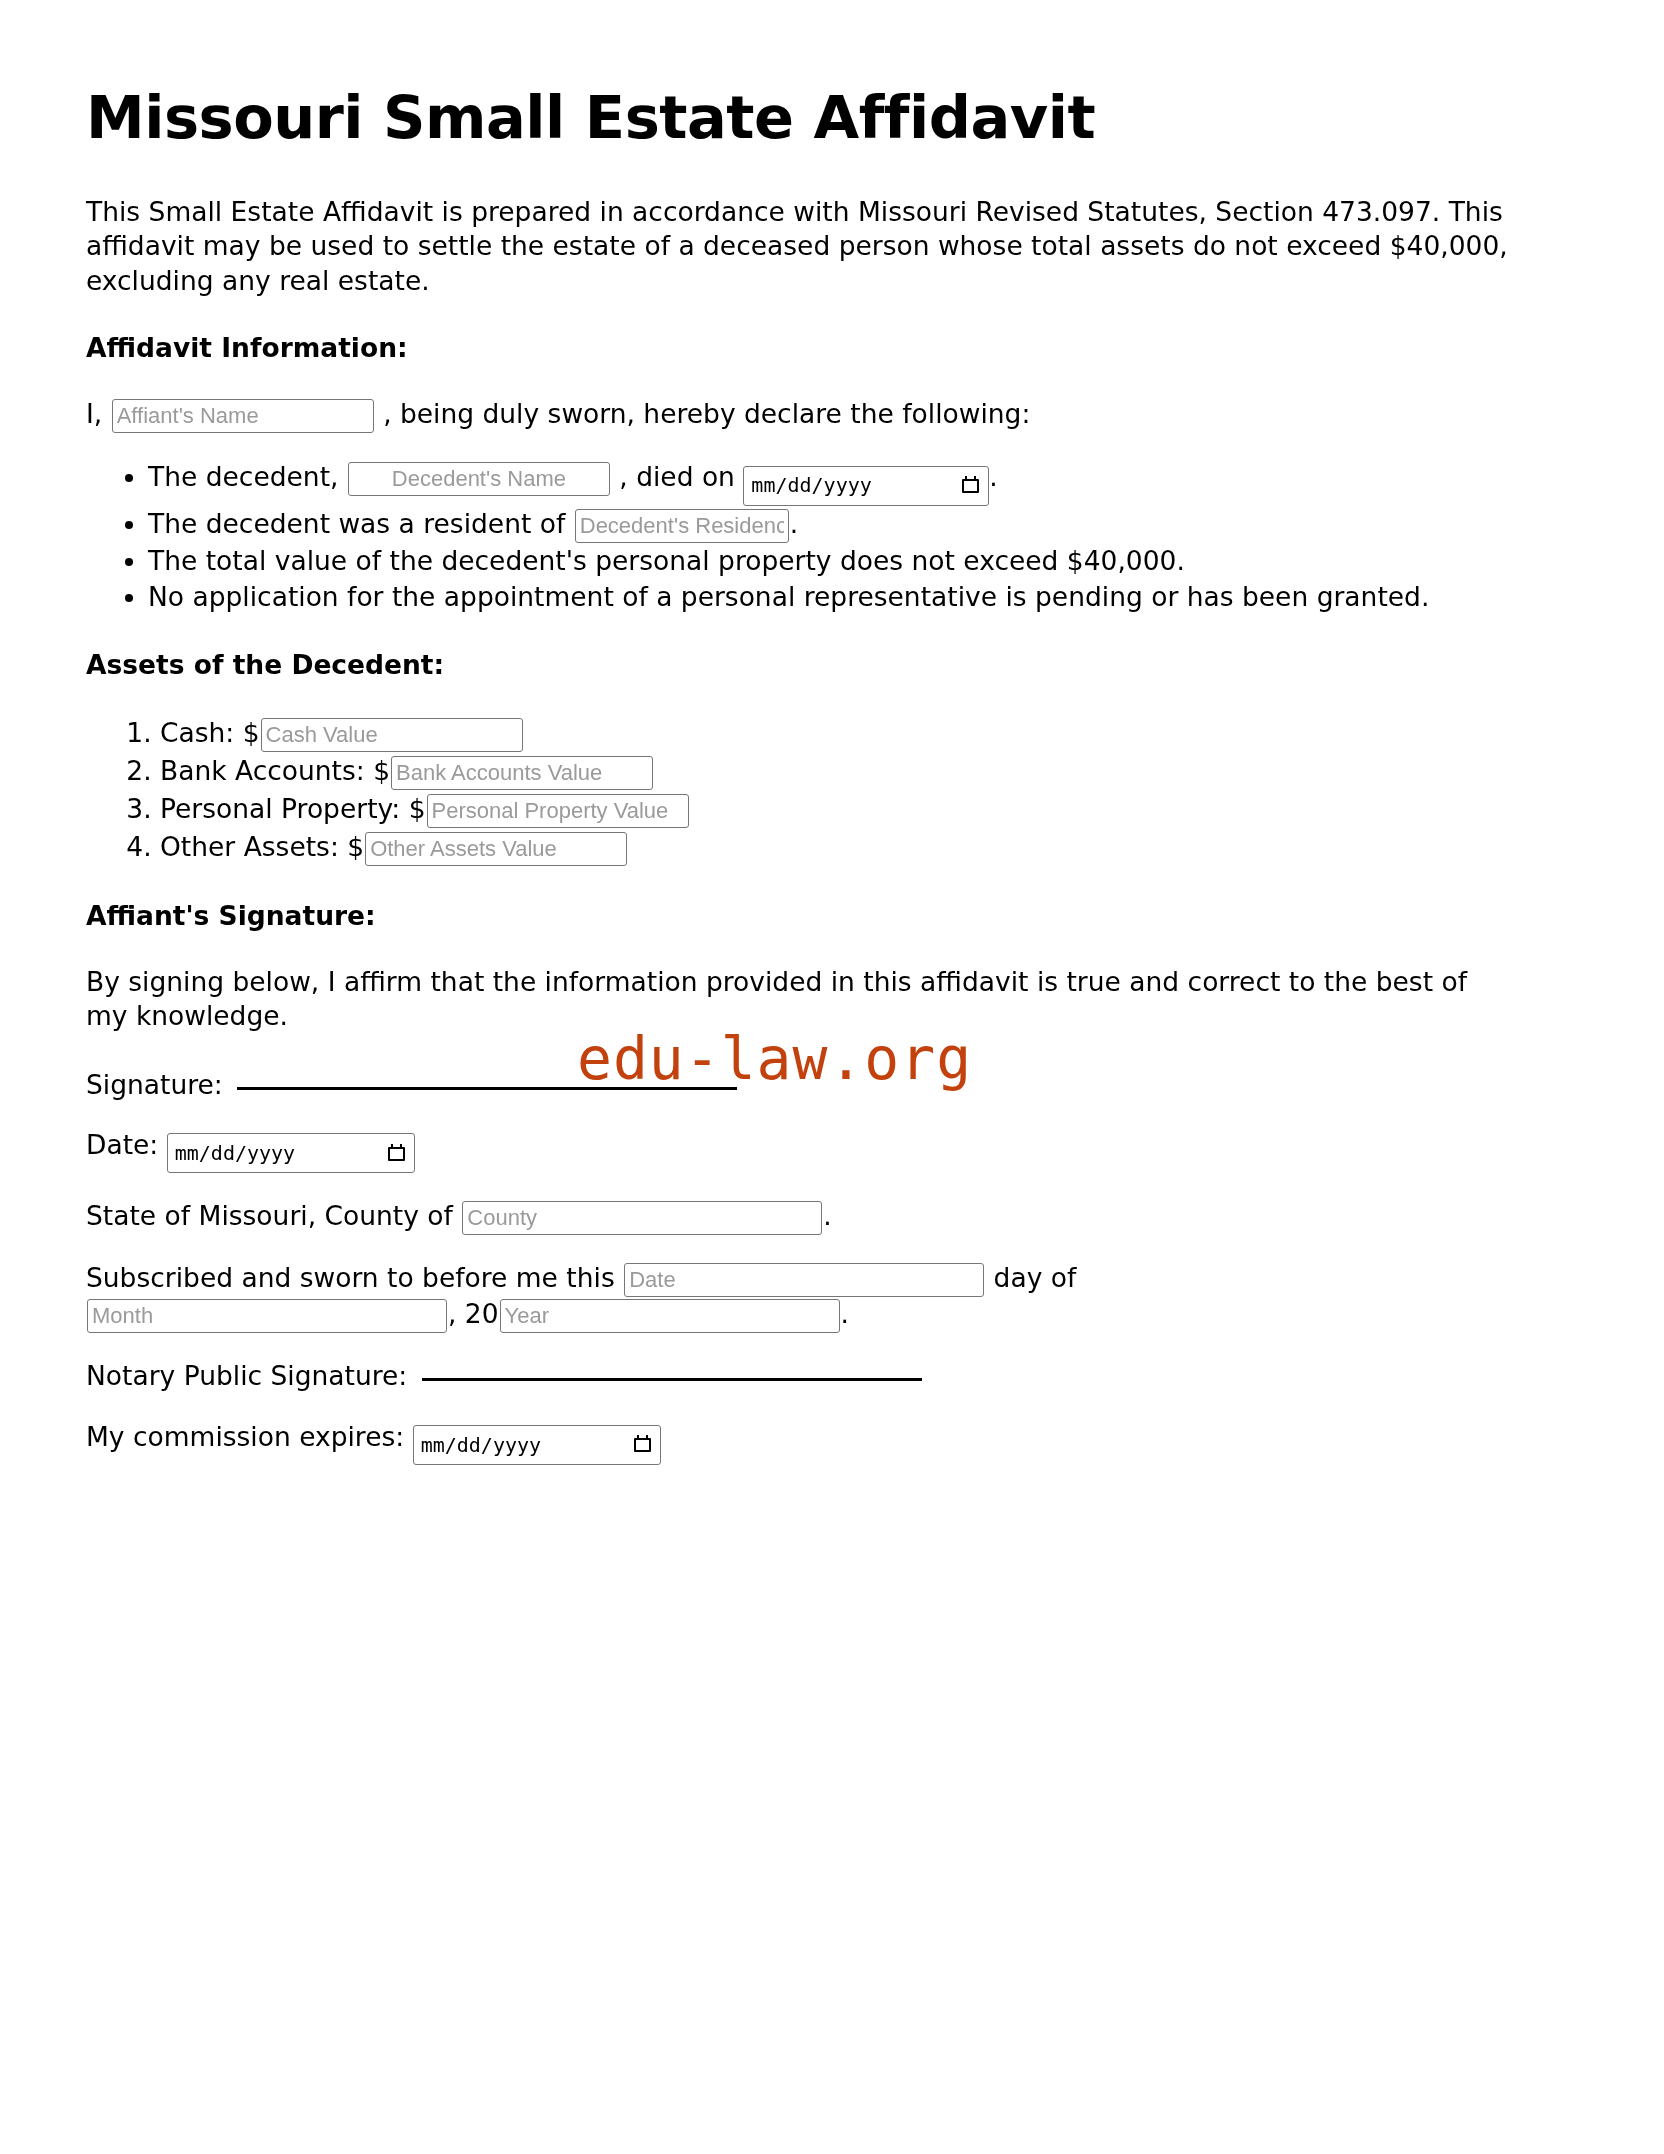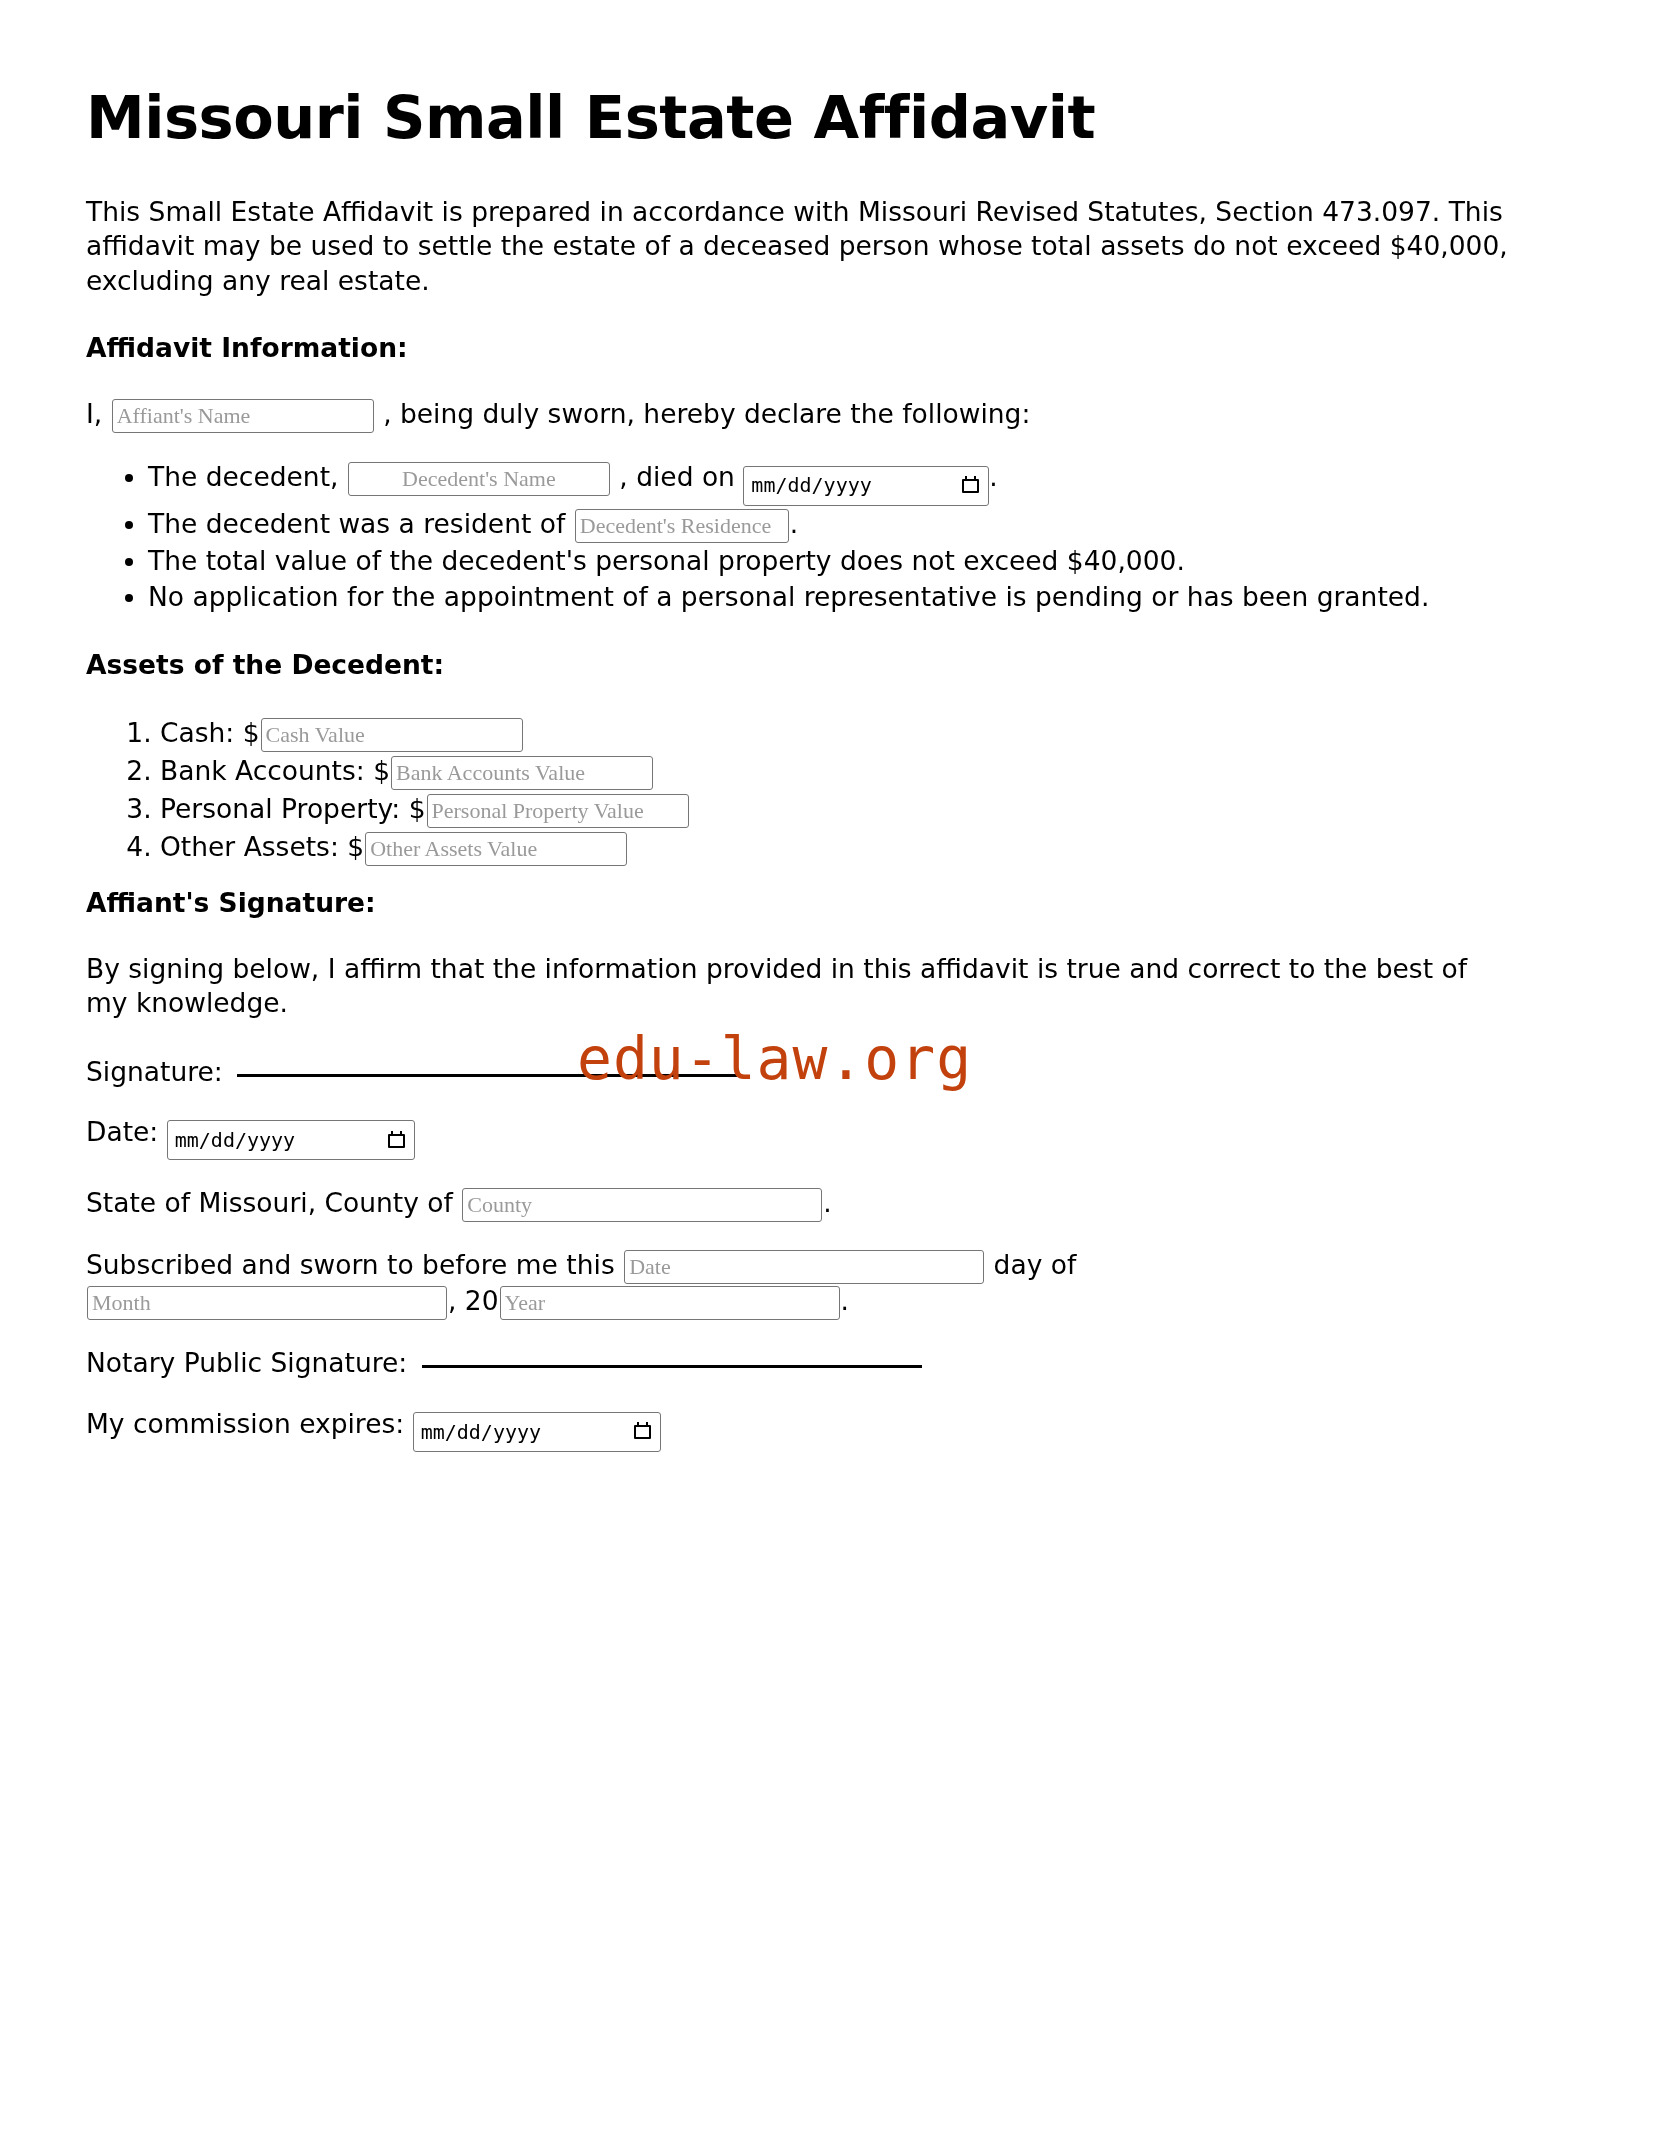--- a/index.html
+++ b/index.html
@@ -56,33 +56,33 @@
     list-style: disc;
   }
   ul.bullets > li {
     font-size: 26.5px;
     line-height: 1.36;
     margin: 0;
     max-width: 1360px;
   }
 
   ol.assets {
-    margin: 0 0 21px 0;
+    margin: 0 0 34px 0;
     padding-left: 74px;
     list-style: decimal;
   }
   ol.assets > li {
     font-size: 26.5px;
     line-height: 1.42;
     margin: 0;
   }
 
   
   input.tf {
-    font-family: Liberation Serif, serif;
+    font-family: Liberation Sans, sans-serif;
     font-size: 22px;
     color: #000;
     border: 1px solid #767676;
     border-radius: 3px;
     padding: 3px 4px;
     background: #fff;
     box-sizing: border-box;
     vertical-align: baseline;
     margin: 0 1px;
     line-height: normal;

